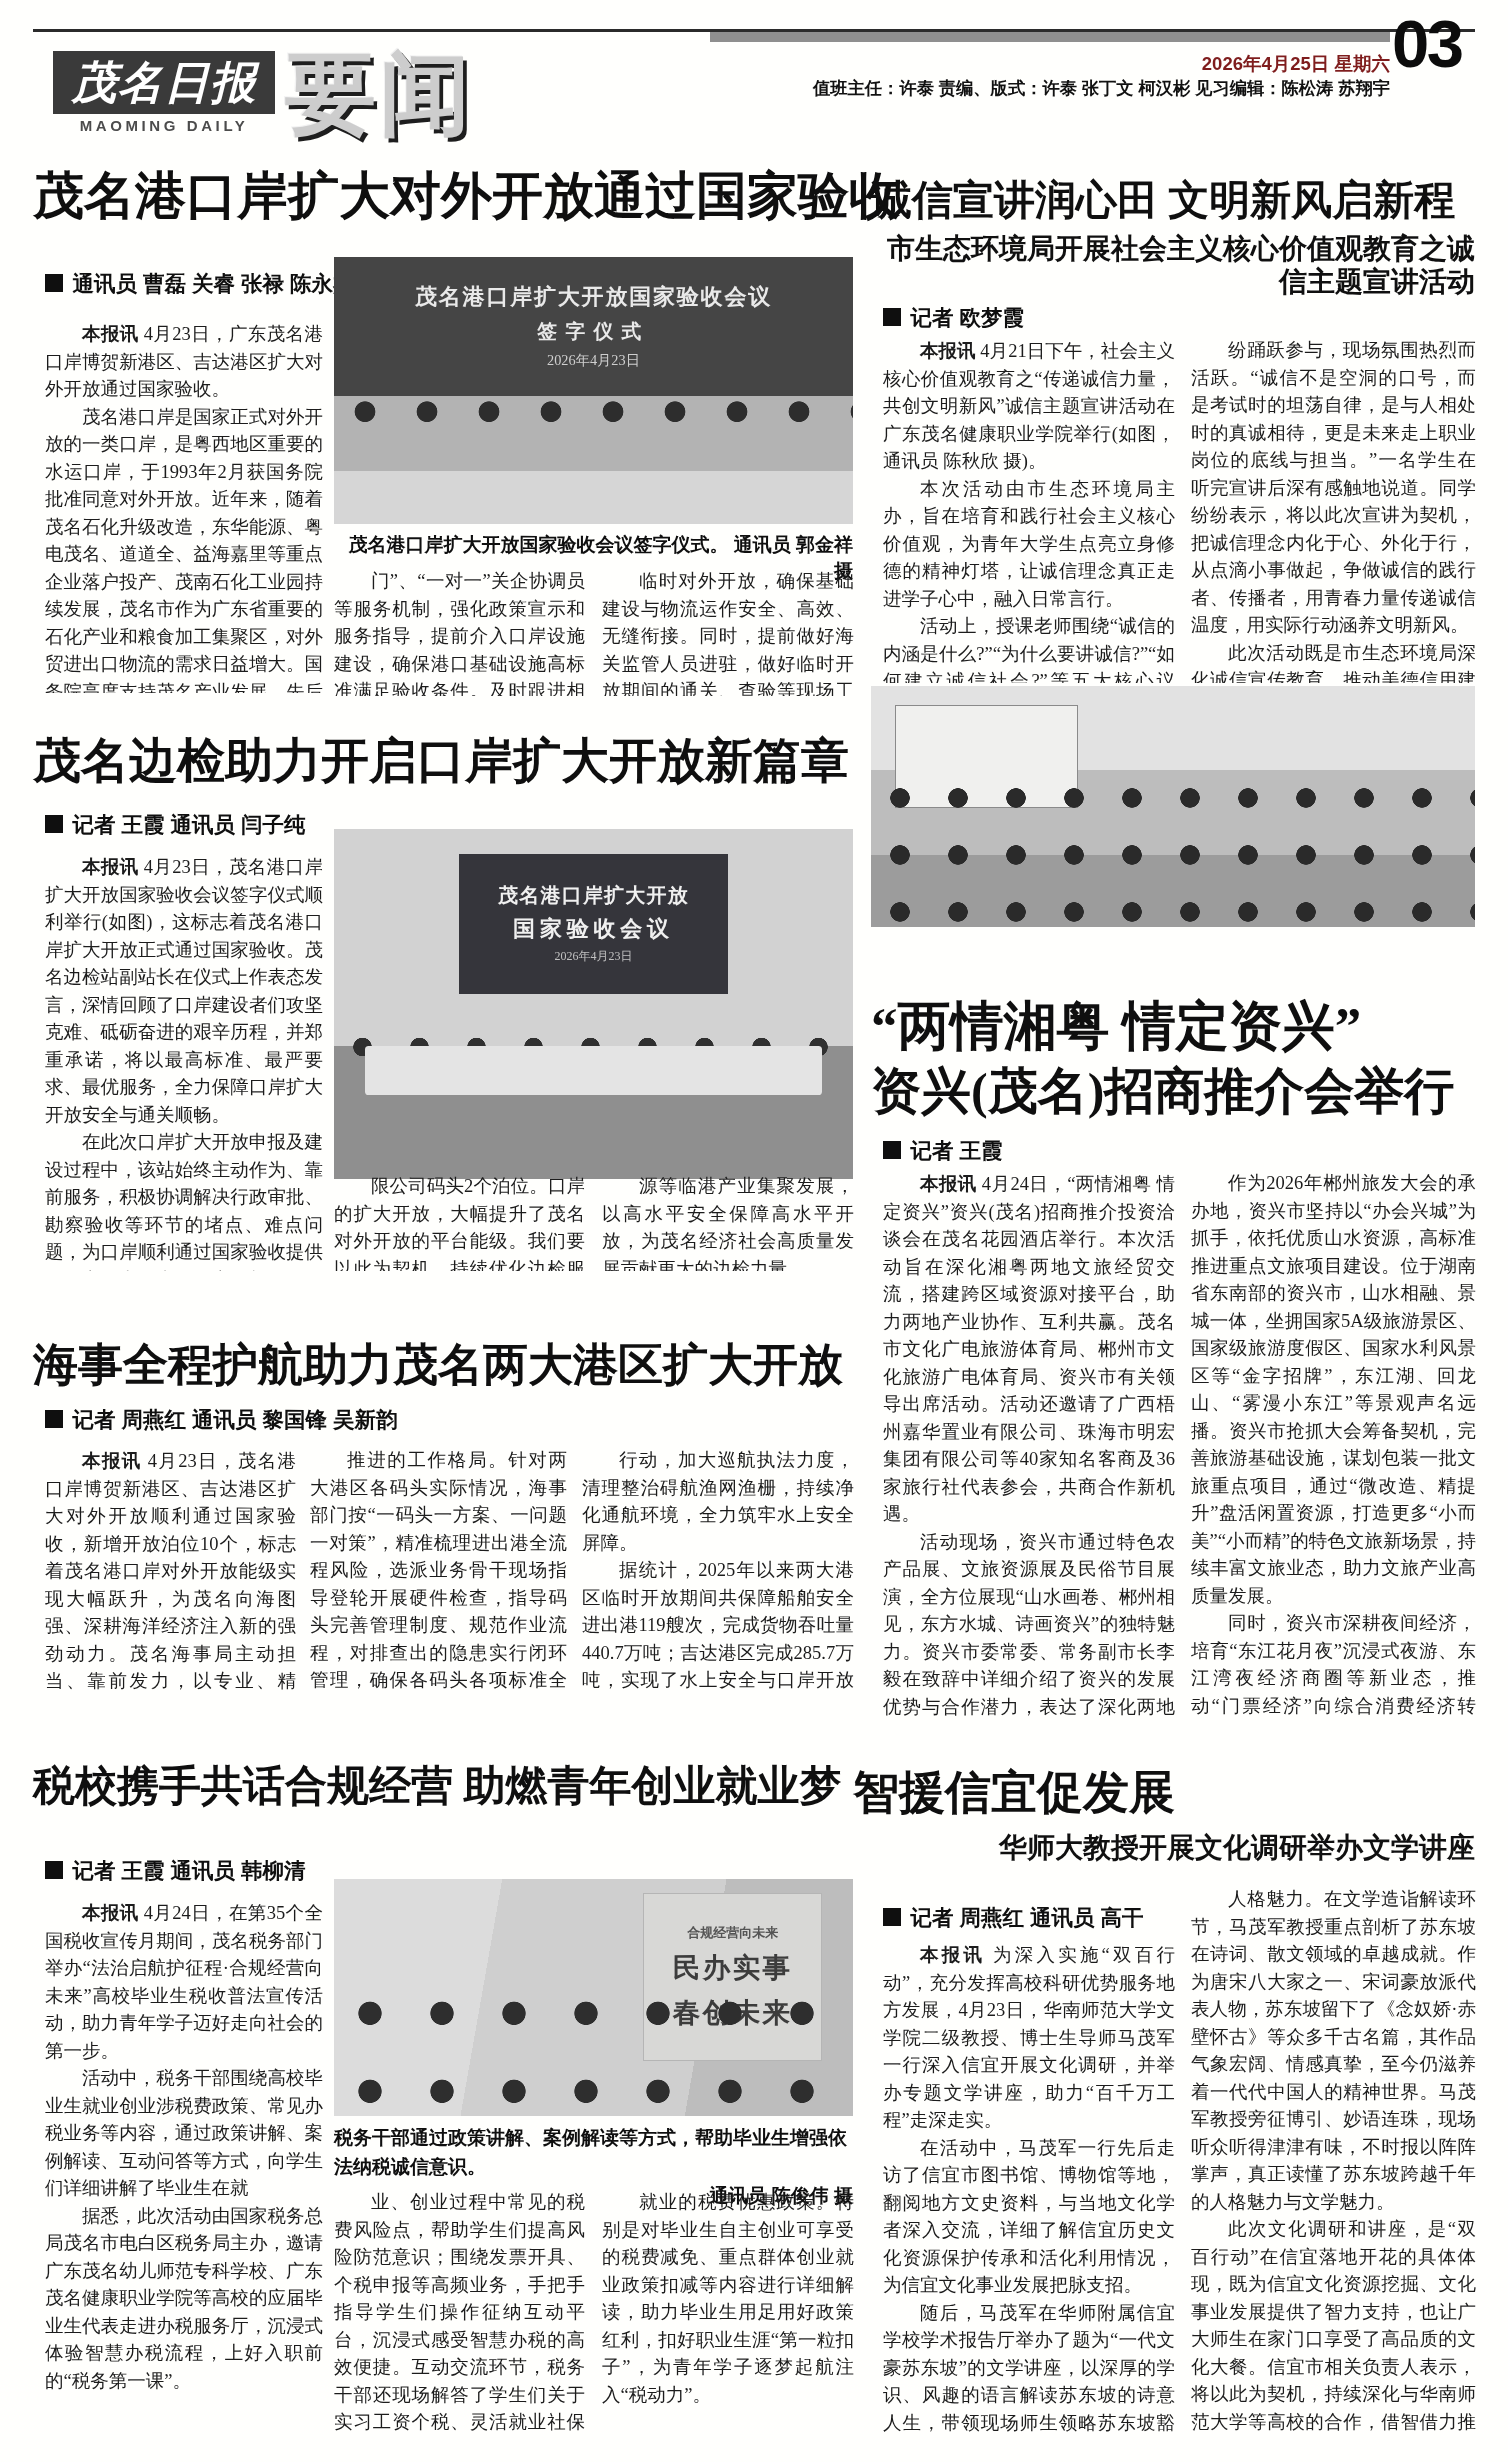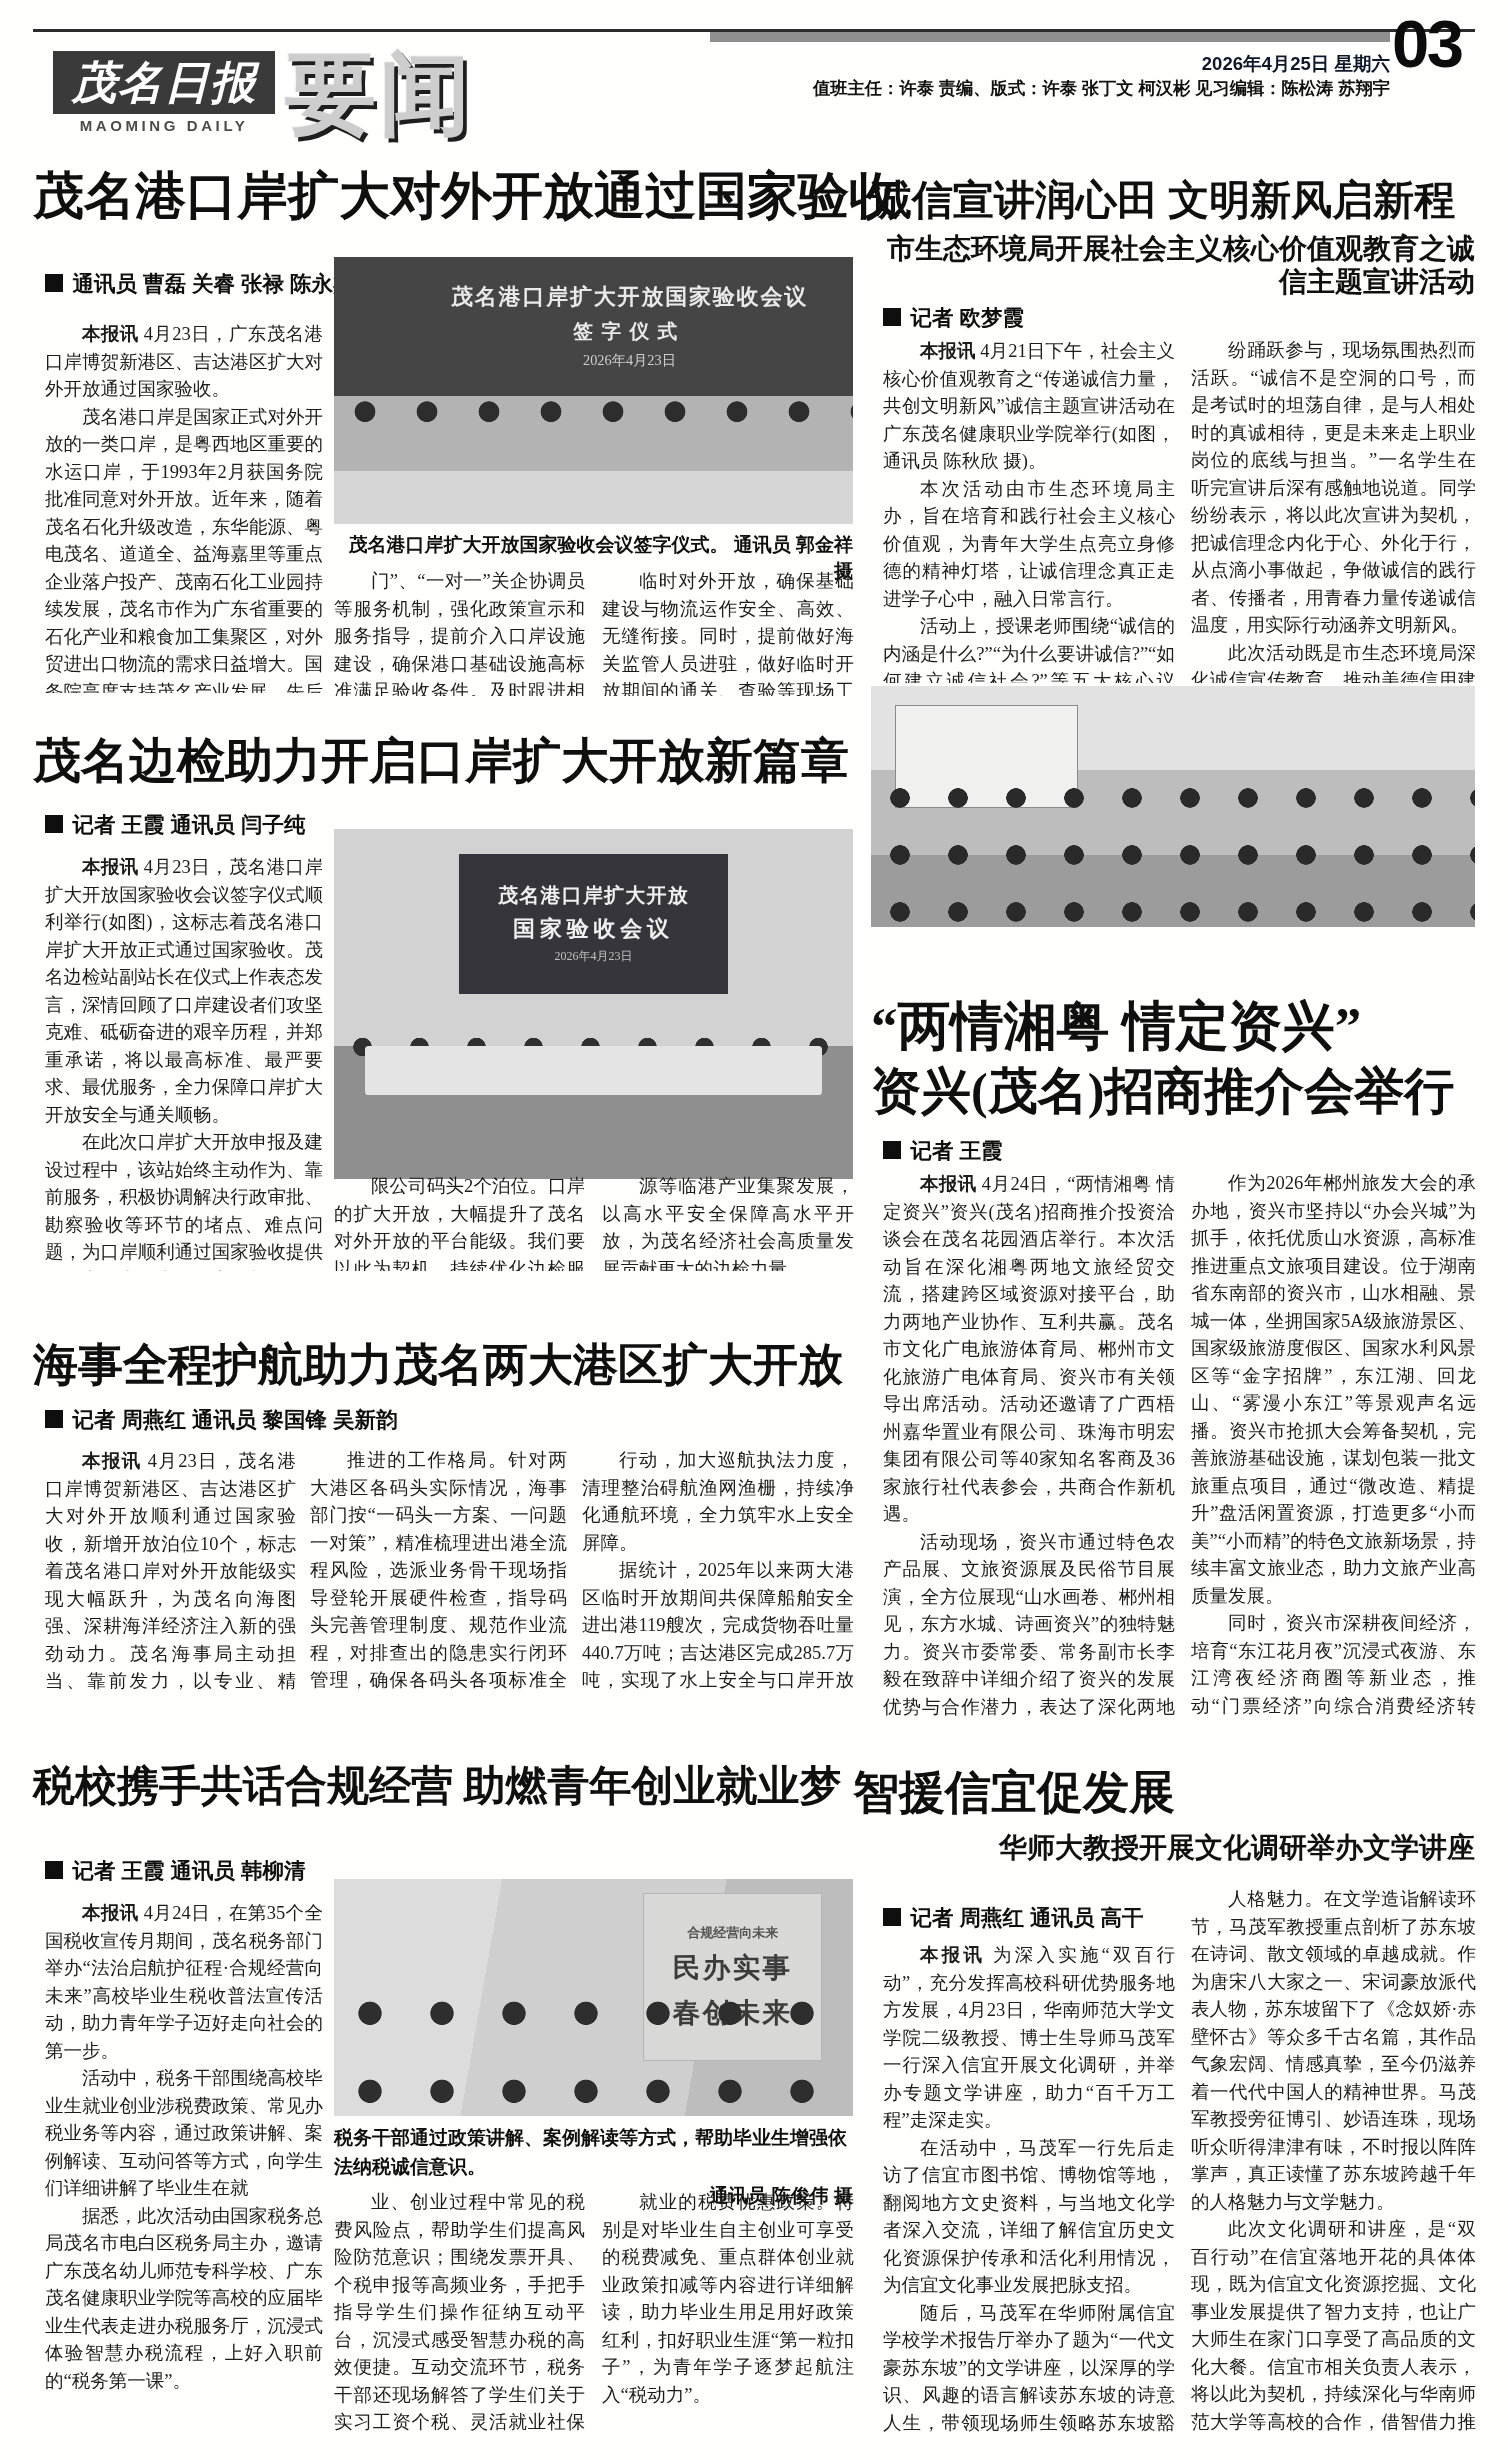--- a/index.html
+++ b/index.html
@@ -4,21 +4,21 @@
 <style>
   html,body{margin:0;padding:0;background:#e8e8e4;}
   #page{position:relative;width:1508px;height:2462px;background:#fffffd;margin:0 auto;overflow:hidden;
         font-family:"Liberation Serif",serif;color:#161616;}
   .abs{position:absolute;}
   
   #rule-top{left:33px;top:29px;width:1442px;height:3px;background:#2b2b2b;}
   #graybar{left:710px;top:32px;width:680px;height:9.5px;background:#8f8f8f;}
   #pageno{left:1392px;top:4.8px;width:90px;font-family:"Liberation Sans",sans-serif;font-weight:700;
           font-size:67px;color:#0c0c0c;letter-spacing:-2.4px;}
-  #dateline{right:118px;top:51px;font-family:"Liberation Sans",sans-serif;font-weight:700;font-size:18.5px;color:#0f172a;}
+  #dateline{right:118px;top:51px;font-family:"Liberation Sans",sans-serif;font-weight:700;font-size:18.5px;color:#7f1d1d;}
   #credits{right:118px;top:76px;font-family:"Liberation Sans",sans-serif;font-weight:700;font-size:17.3px;color:#111;}
   #masthead{left:53px;top:51px;width:222px;height:63px;background:#3a3a3a;color:#fff;
             display:flex;align-items:center;justify-content:center;font-weight:900;font-size:45px;
             font-style:italic;letter-spacing:1.2px;}
   #masthead-en{left:53px;top:117px;width:222px;text-align:center;font-family:"Liberation Sans",sans-serif;
                font-size:15px;letter-spacing:3.6px;color:#4c4c4c;font-weight:700;}
   #section-title{left:285px;top:33px;font-weight:900;font-size:91px;color:#cdcdcd;letter-spacing:3.6px;
                  text-shadow:3.6px 4.2px 0 #1e1e1e,-1.2px -1.2px 0 #f2f2f2;}
   
   .hl{font-weight:900;color:#0f0f0f;white-space:nowrap;}
@@ -30,21 +30,21 @@
   .caption{font-family:"Liberation Sans",sans-serif;font-weight:700;font-size:19px;color:#0f0f0f;}
   .subtitle{font-weight:700;font-size:28px;color:#101010;line-height:33px;text-align:right;}
   .photo{background:#c4c4c4;overflow:hidden;}
   .right{text-align:right;}
   
   #a1-headline{left:33px;top:162px;width:822px;font-size:51px;}
   #a1-byline{left:45px;top:269px;}
   #a1-col1{left:45px;top:320px;width:278px;height:373px;}
   #a1-photo{left:334px;top:257px;width:519px;height:267px;background:linear-gradient(#454545 0 52%,#b3b3b3 52% 80%,#d6d6d6 80%);}
   #a1-photo .banner{position:absolute;left:0;top:0;width:100%;height:52%;display:flex;flex-direction:column;
-                    align-items:center;justify-content:center;color:#e9e9e9;gap:6px;padding-left:36px;}
+                    align-items:center;justify-content:center;color:#e9e9e9;gap:6px;}
   #a1-photo .b1{font-size:22px;font-weight:700;letter-spacing:1.8px;}
   #a1-photo .b2{font-size:19.7px;font-weight:700;letter-spacing:8.4px;}
   #a1-photo .b3{font-size:14.3px;color:#cfcfcf;}
   #a1-photo .people{position:absolute;left:0;top:47%;width:100%;height:26%;
       background:radial-gradient(circle at 50% 45%,#2d2d2d 0 10px,rgba(0,0,0,0) 10.7px);
       background-size:62px 66px;background-repeat:repeat-x;}
   #a1-caption{left:334px;top:532px;width:519px;}
   #a1-col2{left:334px;top:568px;width:251px;height:128px;}
   #a1-col3{left:602px;top:568px;width:252px;height:128px;}
   

